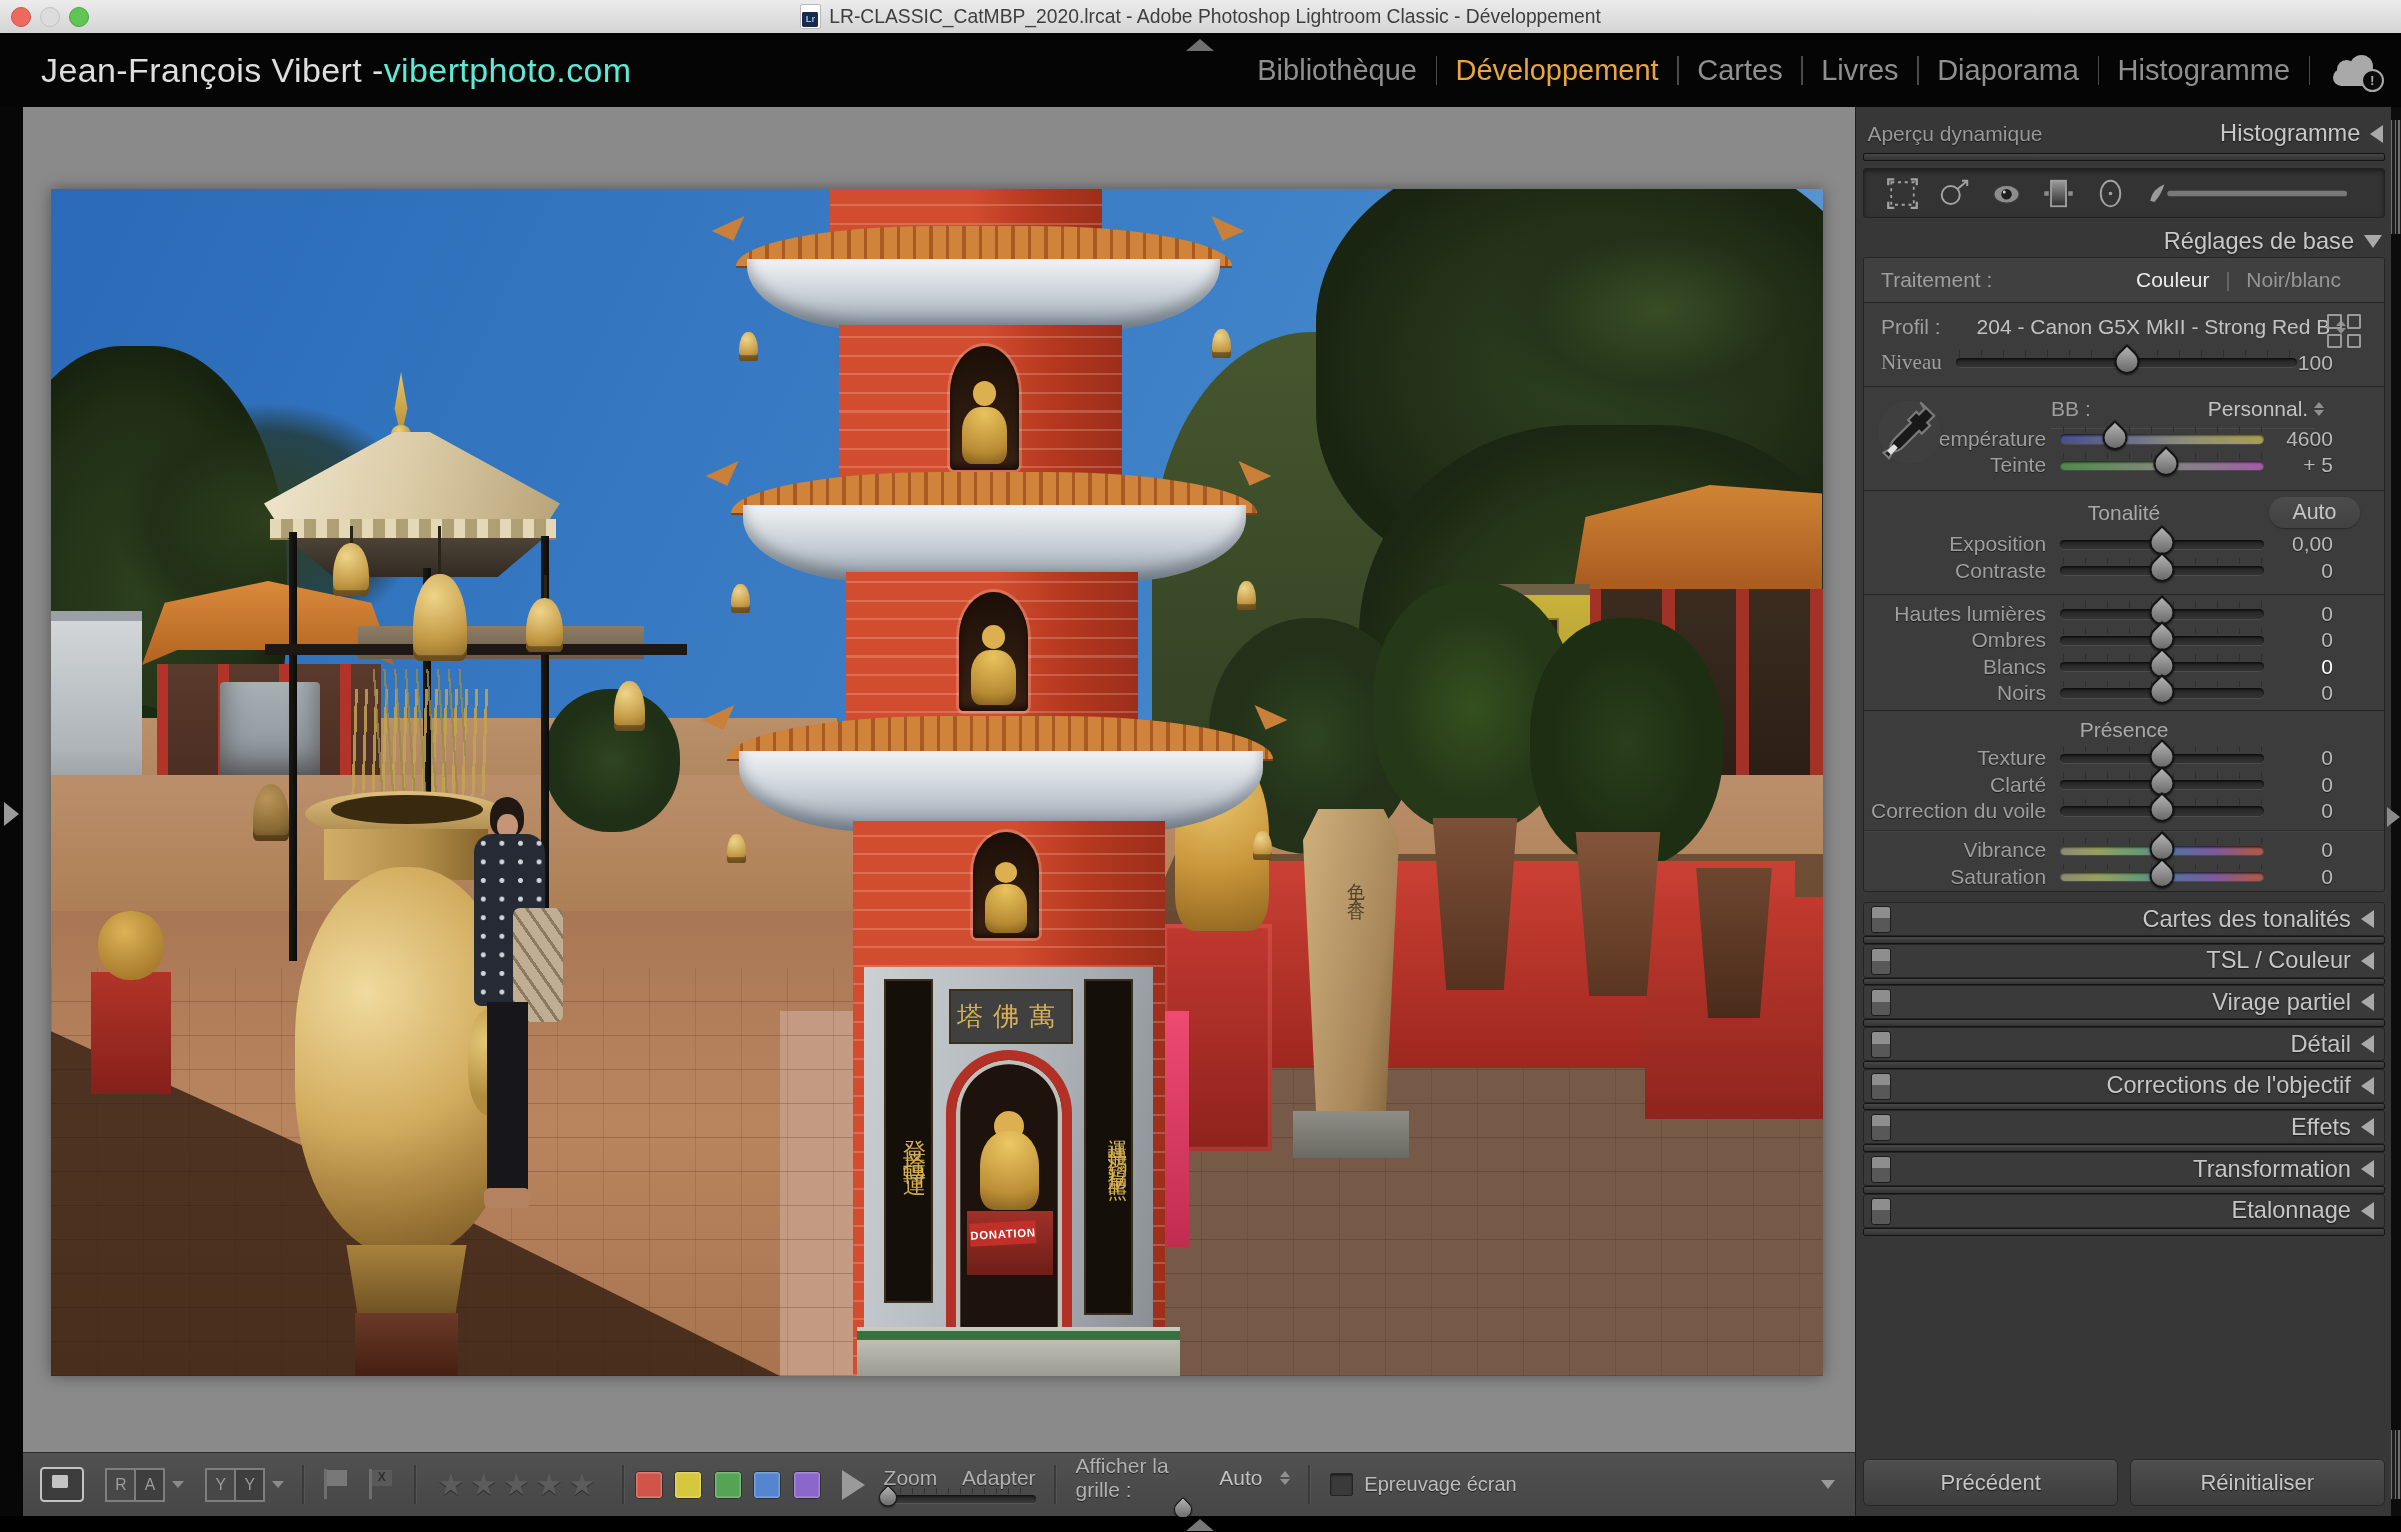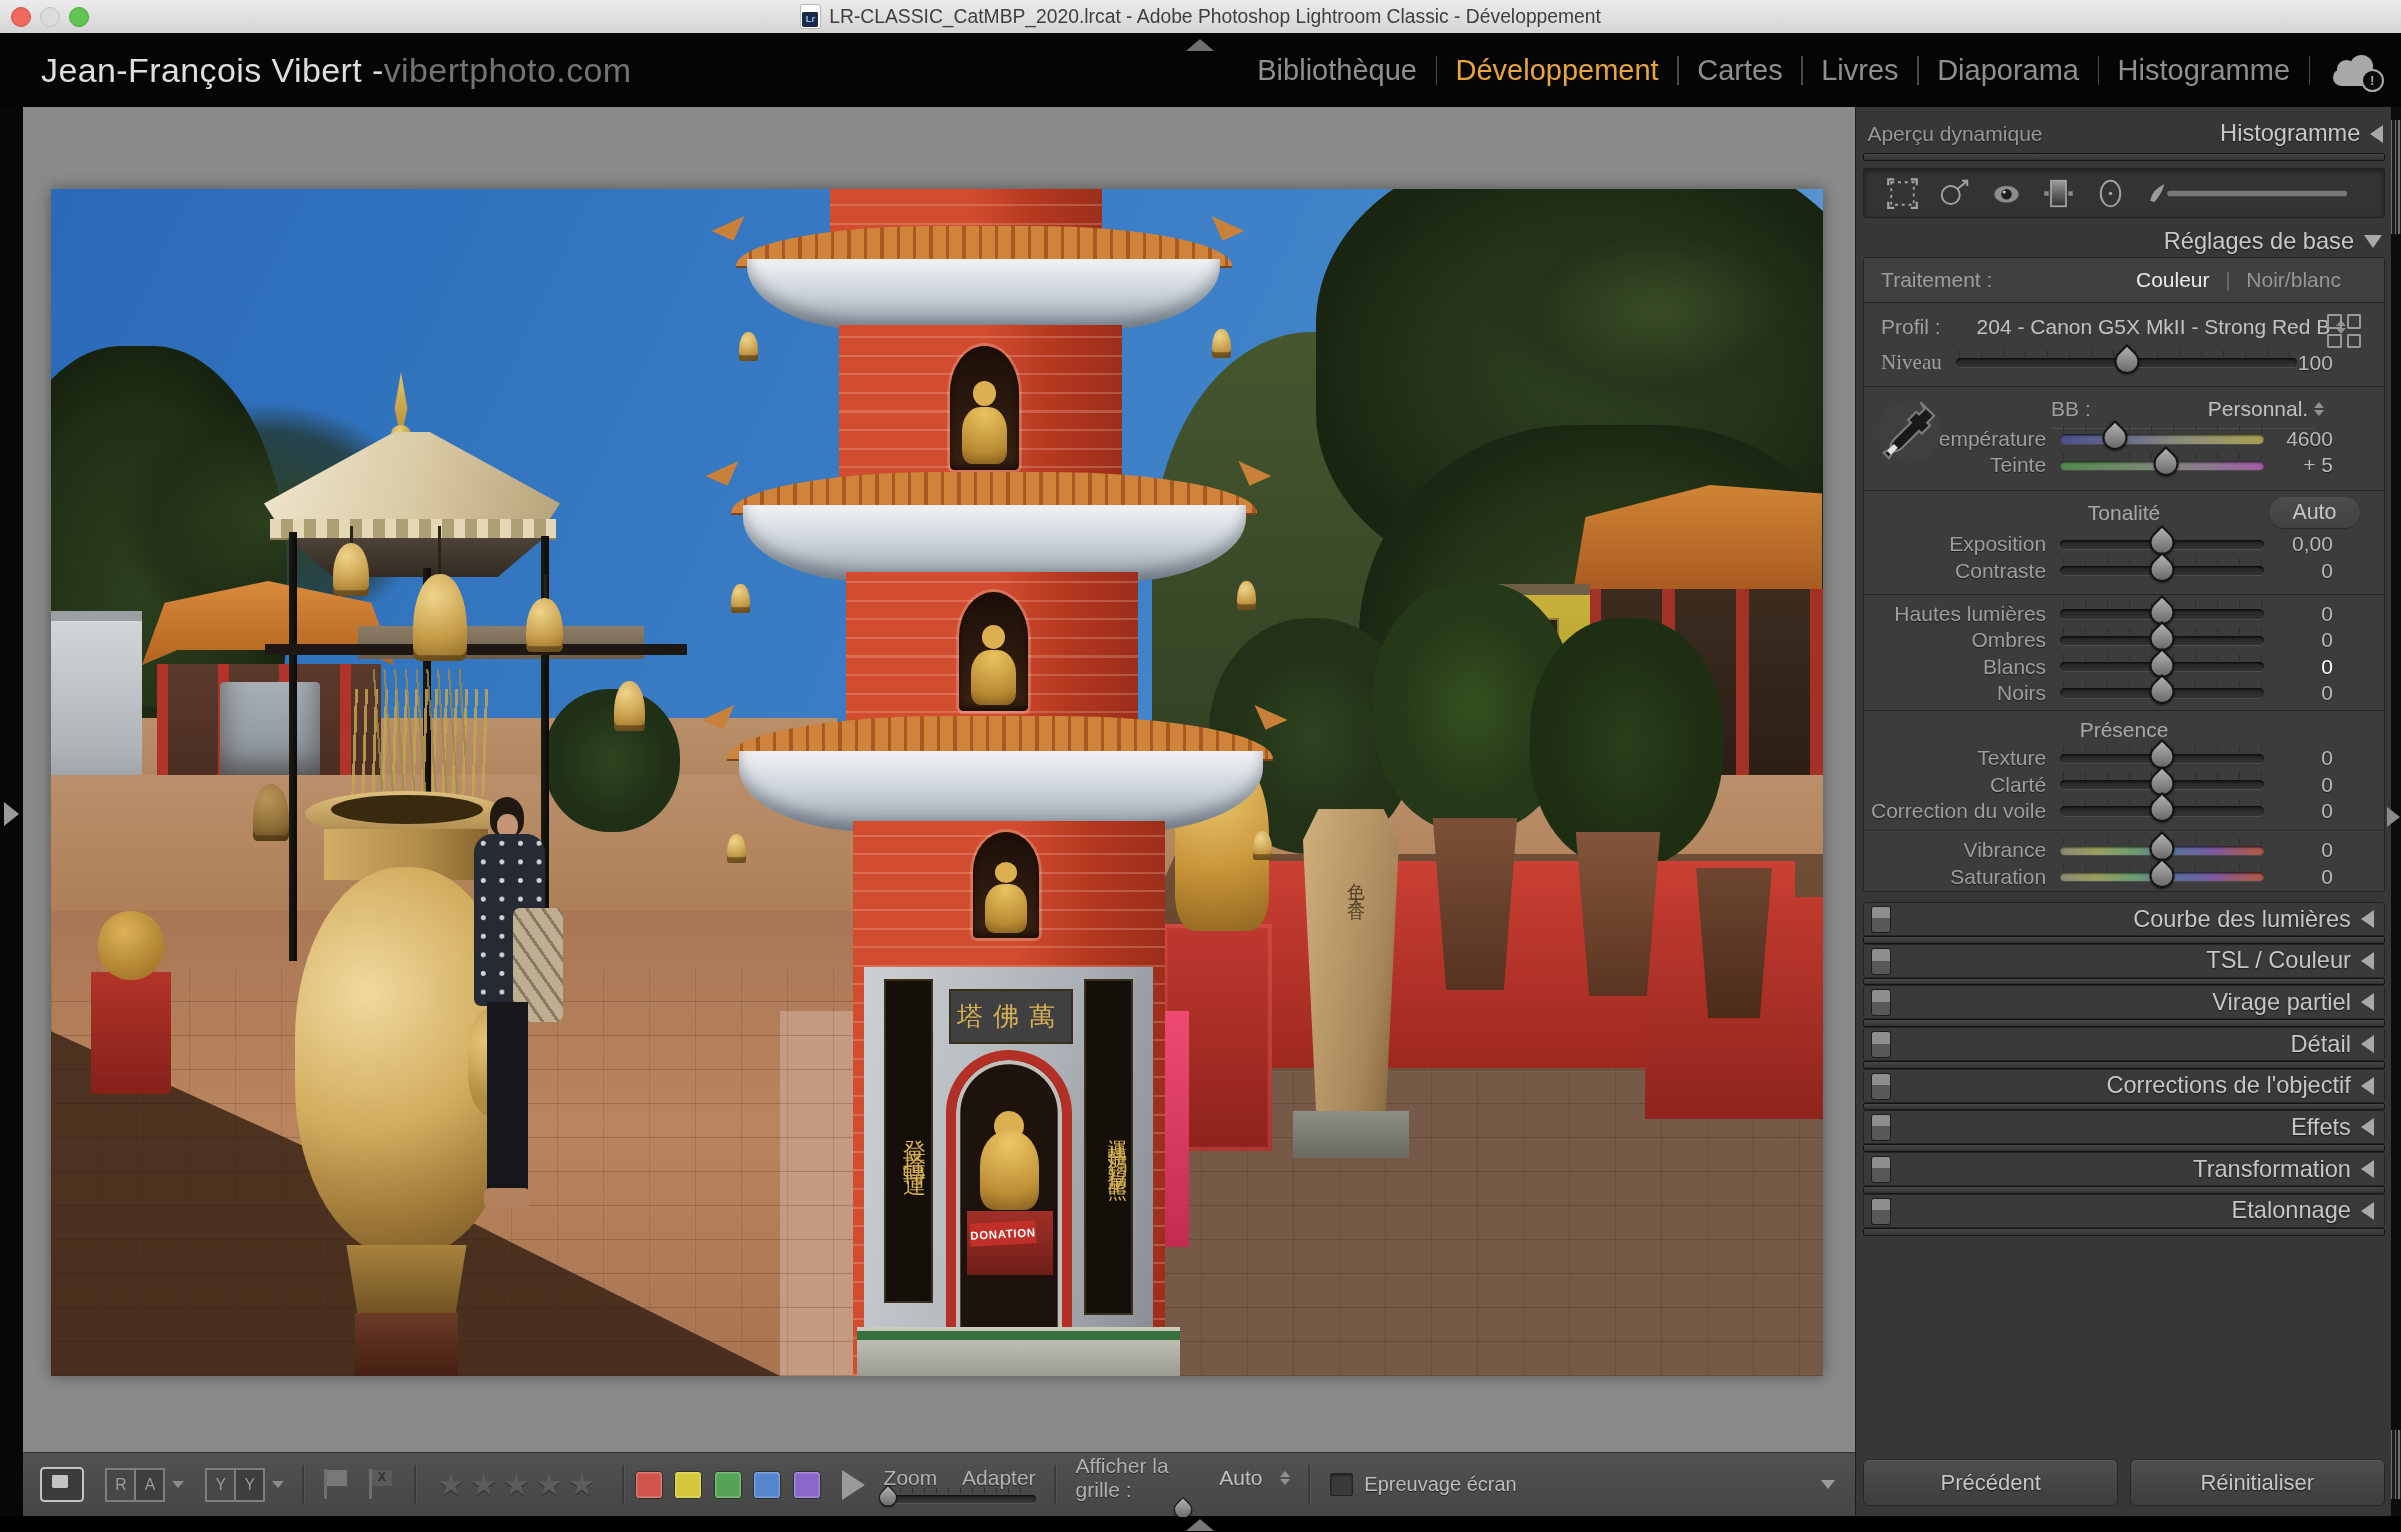--- a/index.html
+++ b/index.html
@@ -14,21 +14,21 @@
   .tl.gray{left:40px;background:#dcdcdc;border:0.7px solid #c3c3c1;}
   .tl.green{left:69px;background:#61c454;border:0.7px solid #48a73a;}
   .doc-icon{width:18.6px;height:23px;background:#fdfdfd;border:0.7px solid #b9b9b9;border-radius:2.1px;margin-right:8.6px;position:relative;}
   .doc-icon::after{content:"Lr";position:absolute;left:1.4px;bottom:1.4px;right:1.4px;top:7.1px;background:#1b2a4a;color:#8ec3f0;font-size:9.3px;font-weight:bold;text-align:center;line-height:14.3px;border-radius:1.4px;}
   .win-title{font-size:19.3px;color:#3e3e3e;}
 
   
   .topbar{position:absolute;left:0;top:33px;width:2401px;height:74px;background:#050505;}
   .identity{position:absolute;left:41px;top:0;height:74px;display:flex;align-items:center;font-size:34px;letter-spacing:0.4px;}
   .identity .nm{color:#dedede;}
-  .identity .site{color:#737373;}
+  .identity .site{color:#5eead4;}
   .modules{position:absolute;right:91px;top:0;height:74px;display:flex;align-items:center;gap:0;}
   .mod{font-size:29px;color:#8f8f8f;padding:0 18.6px;cursor:default;}
   .mod.active{color:#e9a63c;}
   .mod-sep{width:1.4px;height:29px;background:#4a4a4a;}
   .top-arrow{position:absolute;left:1186px;top:5.7px;width:0;height:0;border-left:14.3px solid transparent;border-right:14.3px solid transparent;border-bottom:12px solid #6f6f6f;}
   .cloud{position:absolute;right:20px;top:23px;width:51px;height:33px;}
   .cloud .c1{position:absolute;left:2.9px;bottom:2.9px;width:43px;height:17px;background:#a9a9a9;border-radius:8.6px;}
   .cloud .c2{position:absolute;left:7.1px;bottom:10px;width:18.6px;height:18.6px;background:#a9a9a9;border-radius:50%;}
   .cloud .c3{position:absolute;left:20px;bottom:11.4px;width:23px;height:23px;background:#a9a9a9;border-radius:50%;}
   .cloud .badge{position:absolute;right:-2.9px;bottom:-2.9px;width:19.3px;height:19.3px;border-radius:50%;background:#0a0a0a;border:2.1px solid #a9a9a9;color:#a9a9a9;font-size:13.6px;font-weight:bold;text-align:center;line-height:19.3px;}
@@ -701,21 +701,21 @@
               <span class="thumb" style="left:50%"></span>
             </span>
           <span class="sval">0</span>
         </div>
       </div>
     </div>
 
     <div class="cpanels">
       <div class="cpanel">
         <span class="ptoggle"></span>
-        <span>Courbe des lumières</span>
+        <span>Cartes des tonalités</span>
           <i class="tri-l"></i>
       </div>
       <div class="cgroove"></div>
       <div class="cpanel">
         <span class="ptoggle"></span>
         <span>TSL / Couleur</span>
           <i class="tri-l"></i>
       </div>
       <div class="cgroove"></div>
       <div class="cpanel">

